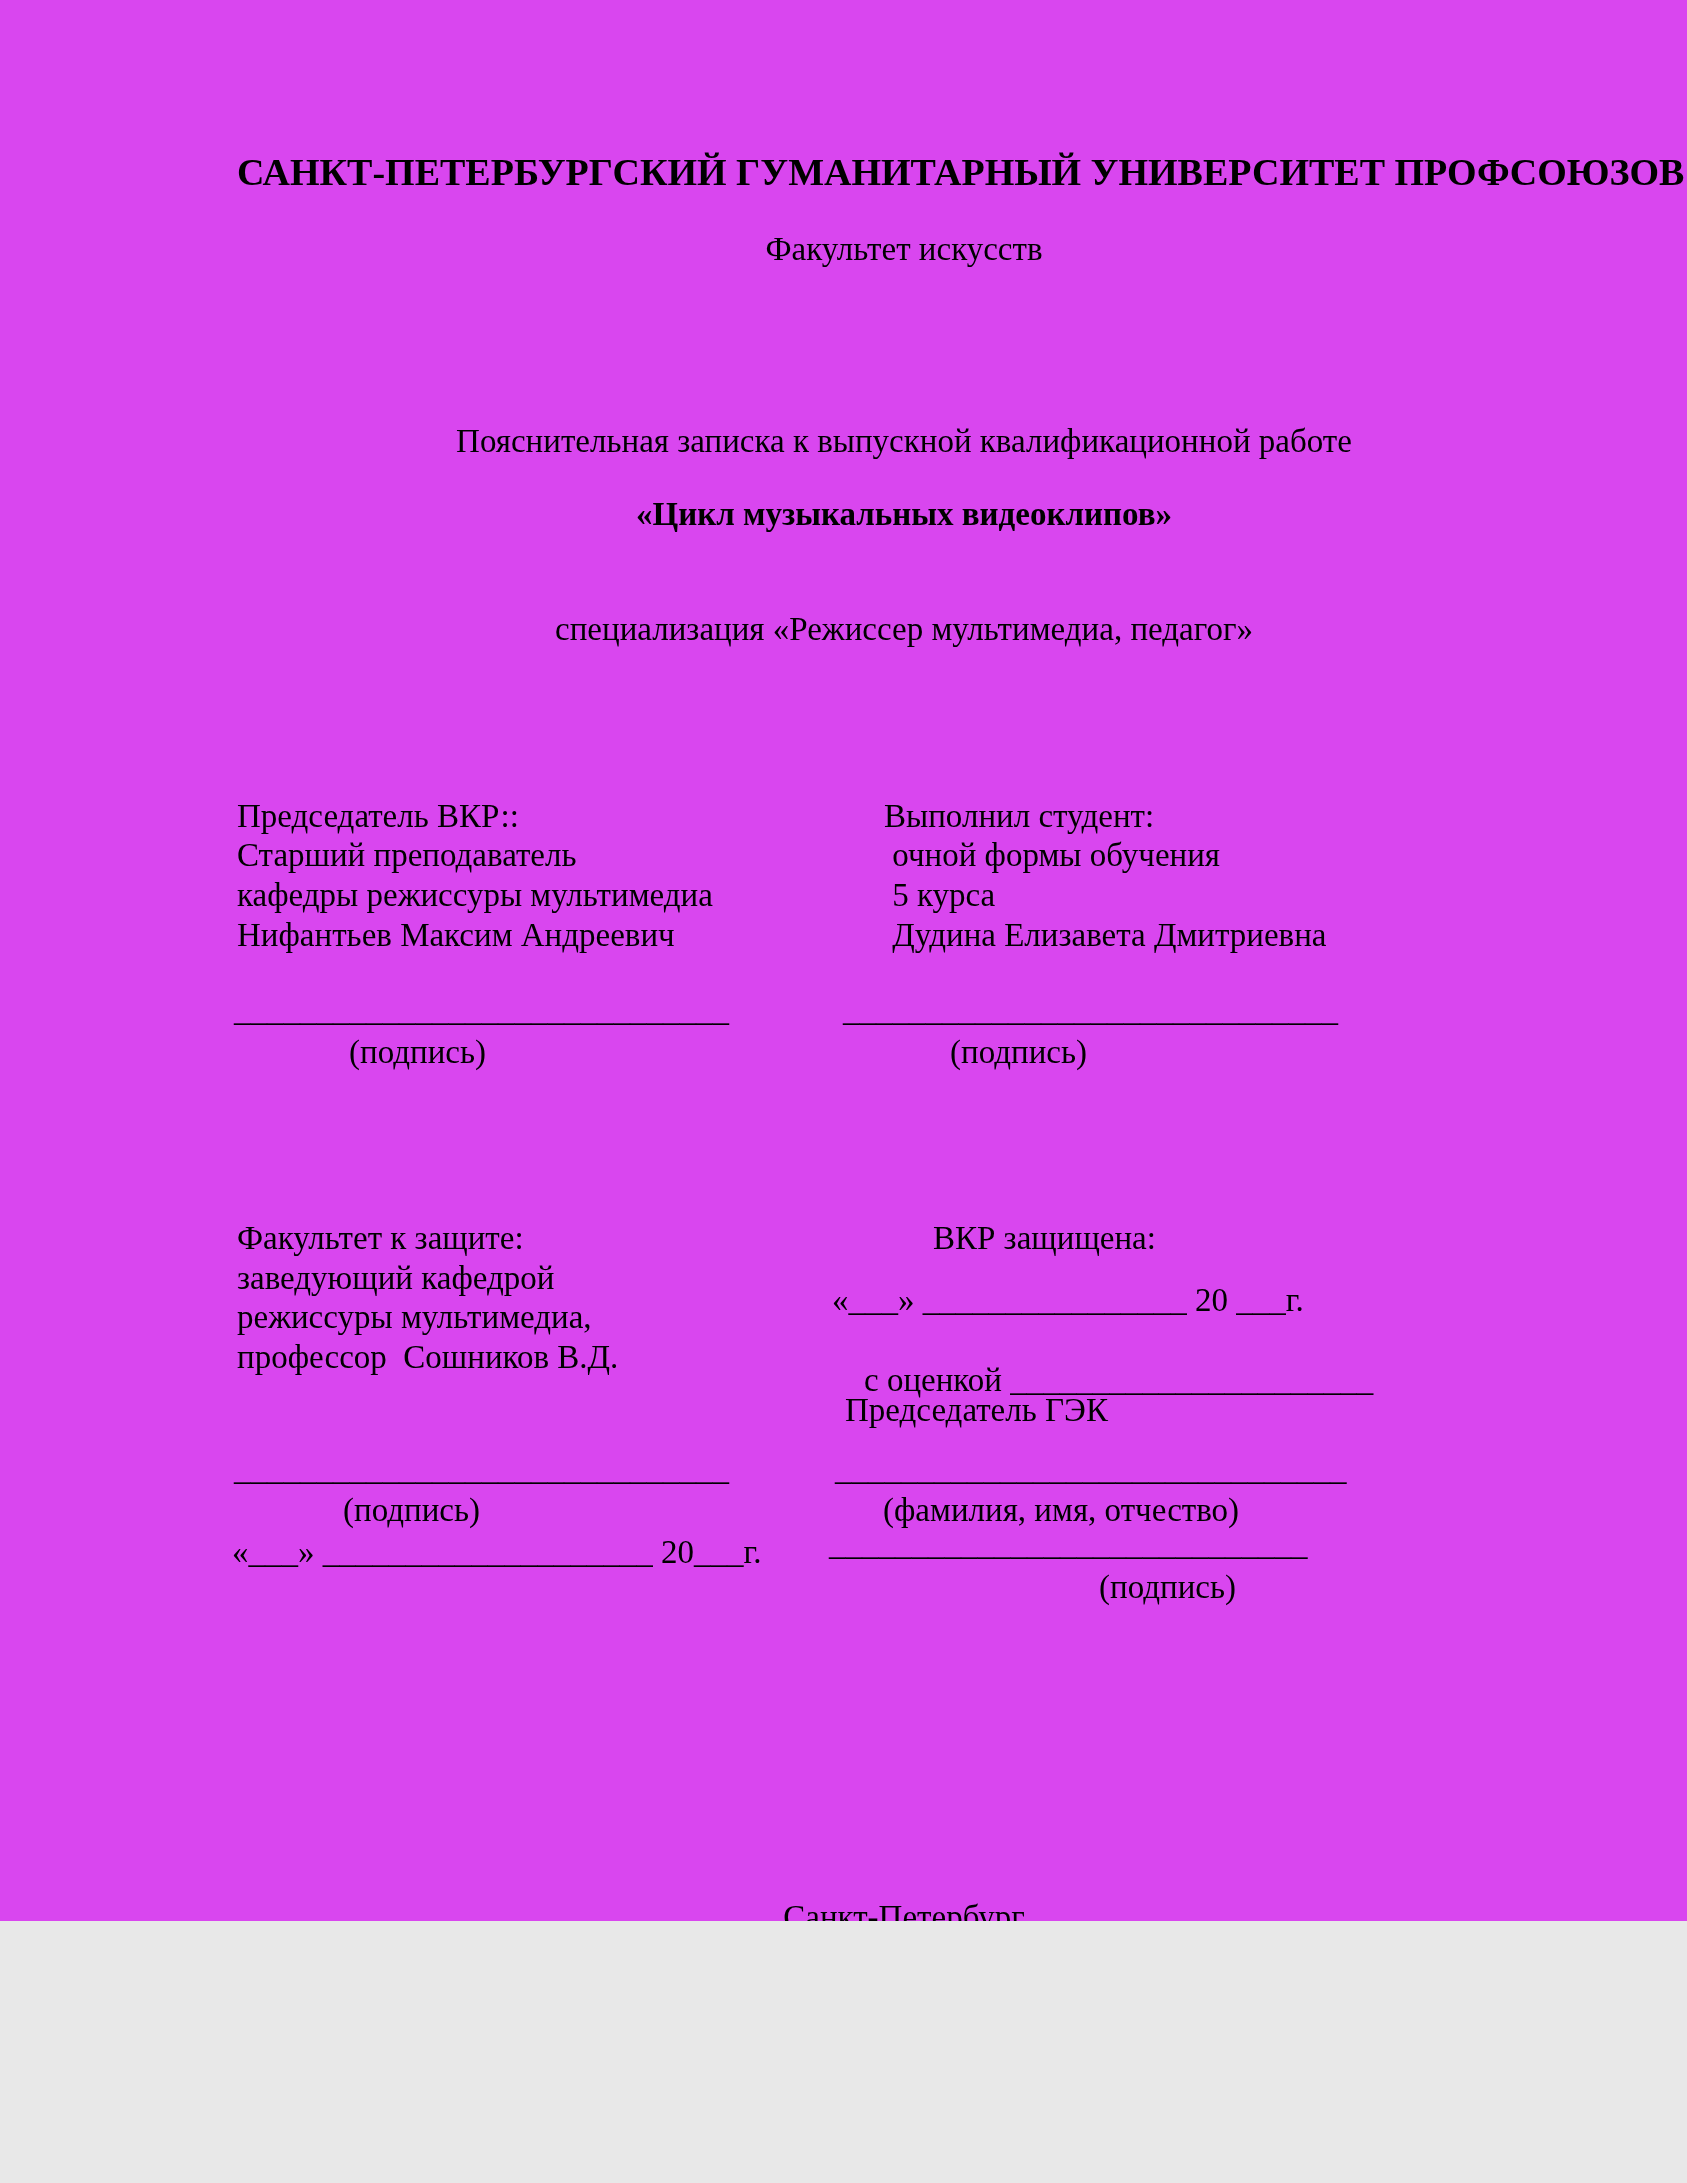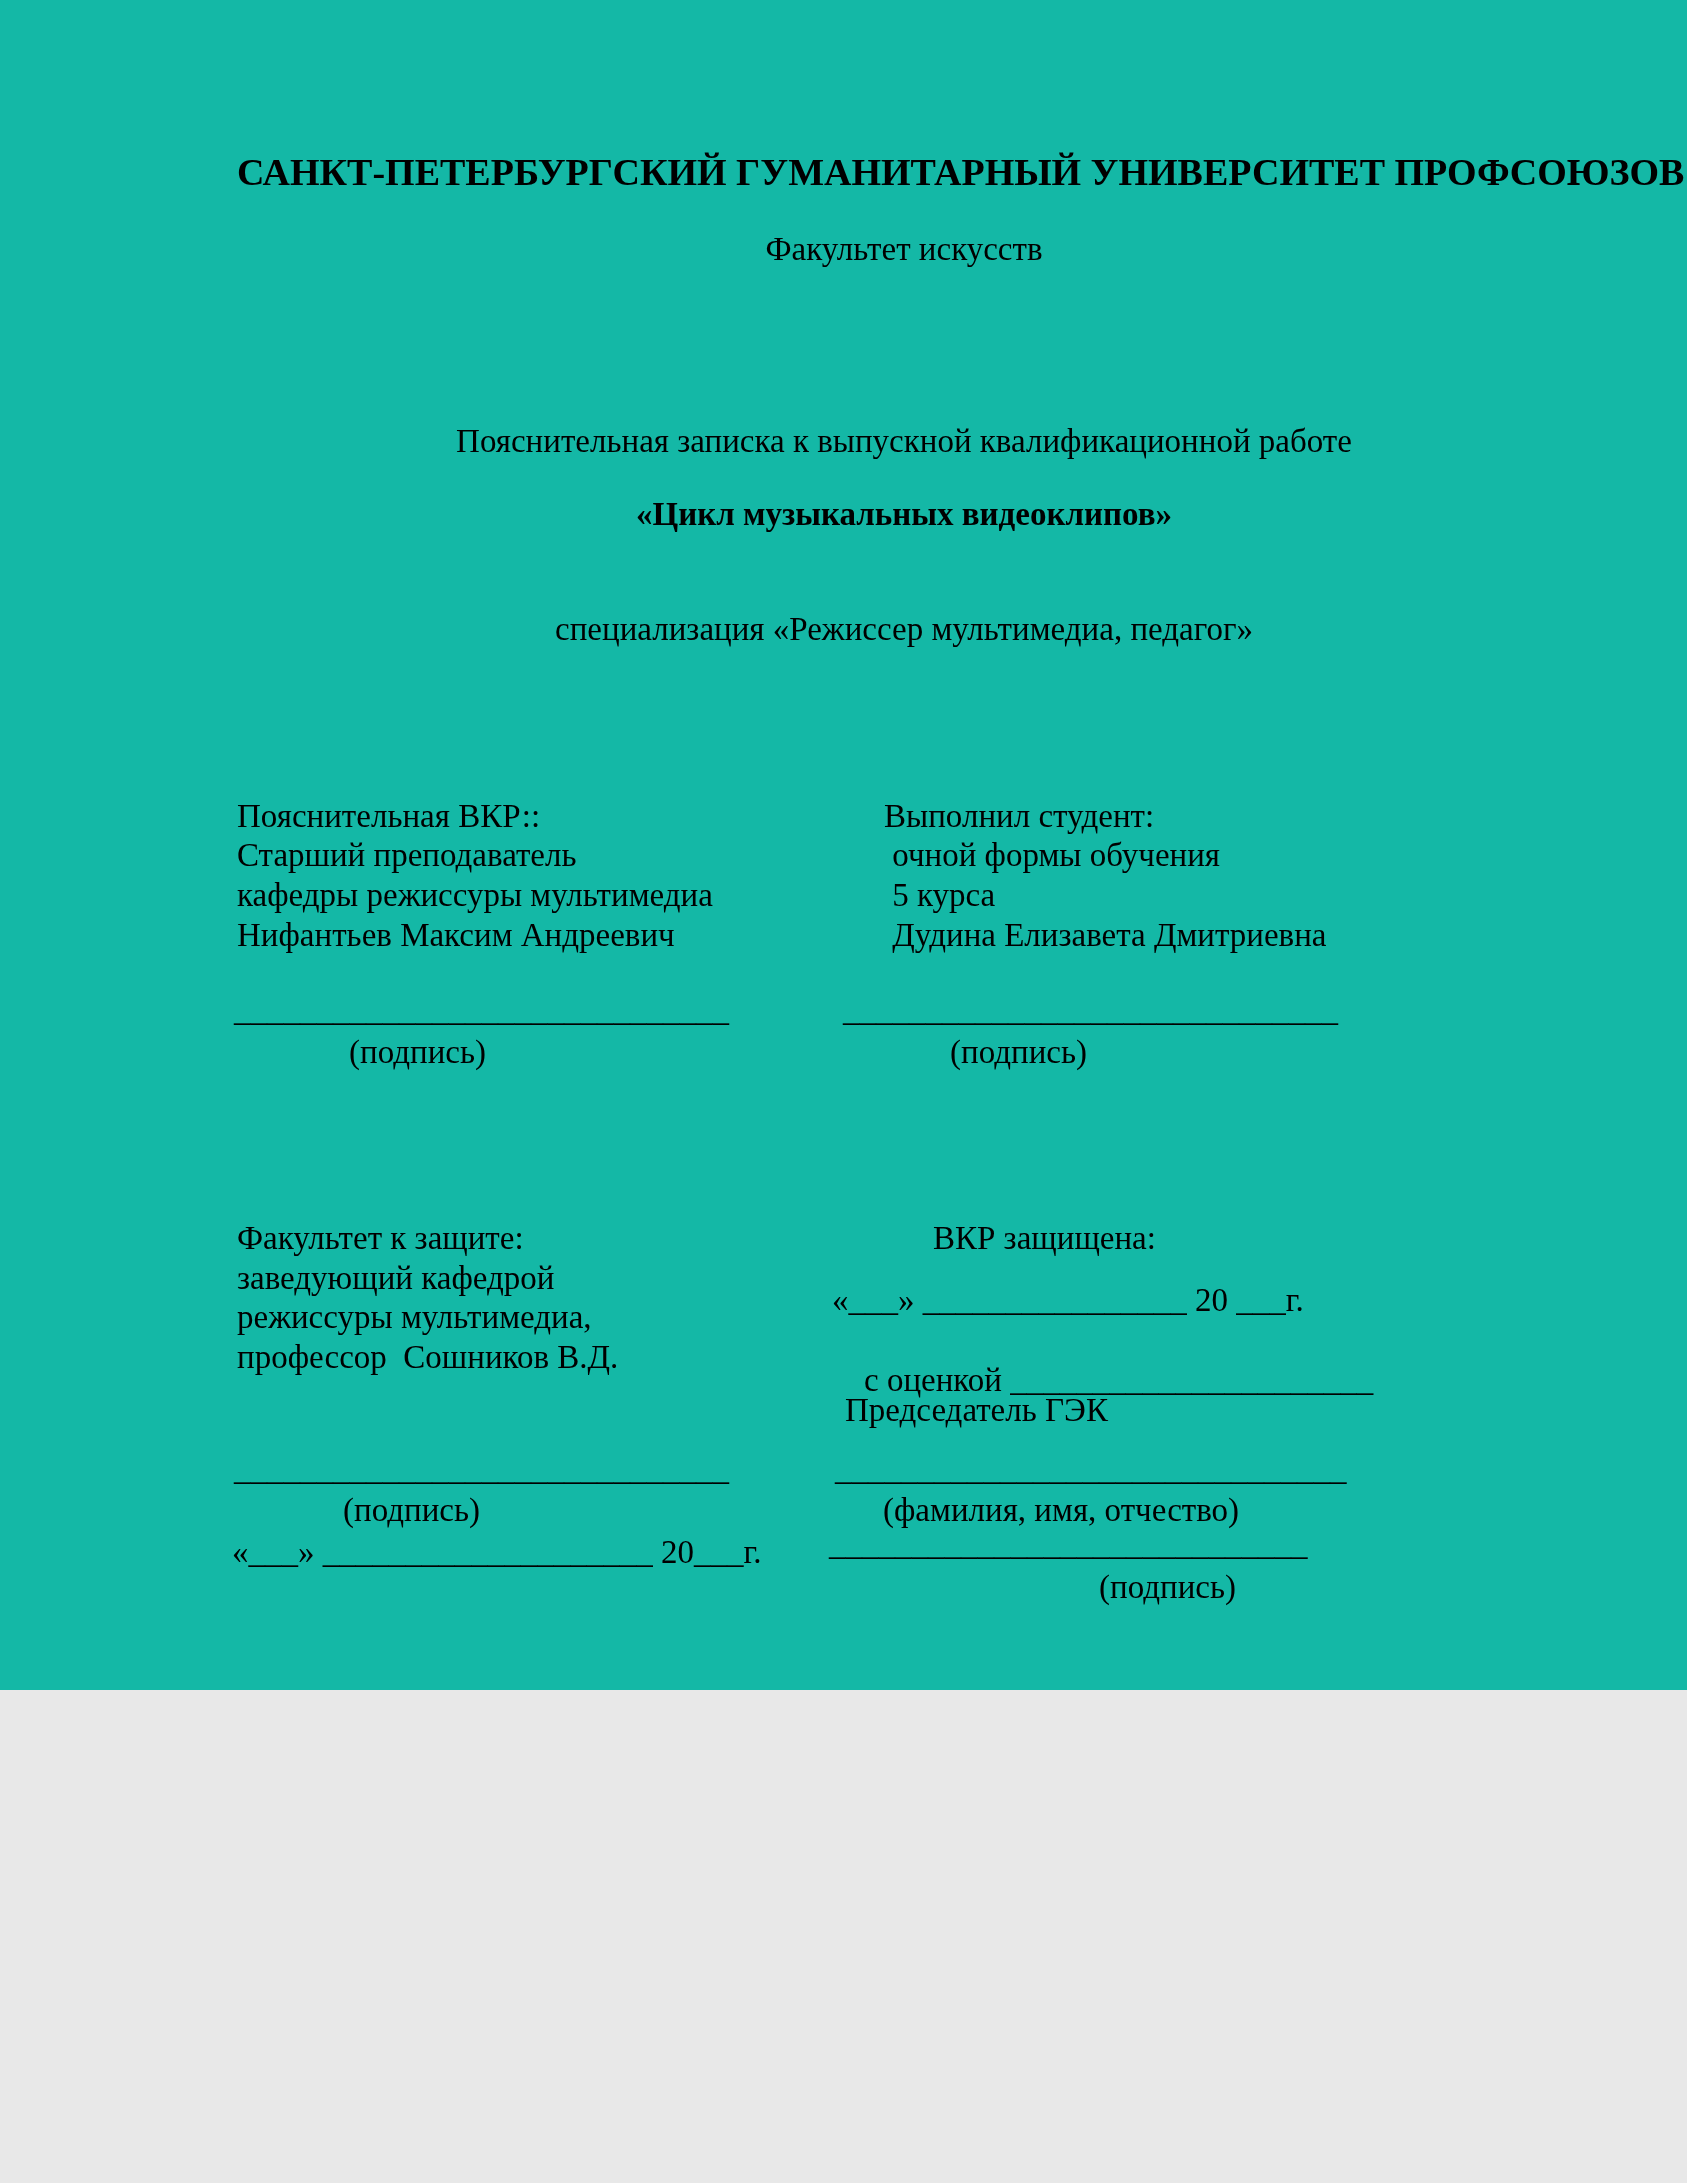--- a/index.html
+++ b/index.html
@@ -1,20 +1,20 @@
 <!DOCTYPE html>
 <html style="font-size:12.7px"><head>
 <meta charset="utf-8">
 <style>
   html, body { margin: 0; padding: 0; background: #e8e8e8; }
   .page {
     position: relative;
     width: 1687px;
-    height: 1690px;
-    background: #14b8a6;
+    height: 1921px;
+    background: #d946ef;
     font-family: "Liberation Serif", "DejaVu Serif", serif;
     color: #000000;
     overflow: hidden;
   }
   .t {
     position: absolute;
     font-size: 33px;
     line-height: 40px;
     white-space: pre;
     color: #000000;
@@ -33,21 +33,21 @@
 
 <div class="page">
 
   <div class="t c b title" style="top:149px">САНКТ-ПЕТЕРБУРГСКИЙ ГУМАНИТАРНЫЙ УНИВЕРСИТЕТ ПРОФСОЮЗОВ</div>
   <div class="t c" style="top:229px">Факультет искусств</div>
 
   <div class="t c" style="top:421px">Пояснительная записка к выпускной квалификационной работе</div>
   <div class="t c b" style="top:494px">«Цикл музыкальных видеоклипов»</div>
   <div class="t c" style="top:609px">специализация «Режиссер мультимедиа, педагог»</div>
 
-  <div class="t" style="left:237px; top:796px">Пояснительная ВКР::</div>
+  <div class="t" style="left:237px; top:796px">Председатель ВКР::</div>
   <div class="t" style="left:237px; top:835px">Старший преподаватель</div>
   <div class="t" style="left:237px; top:875px">кафедры режиссуры мультимедиа</div>
   <div class="t" style="left:237px; top:915px">Нифантьев Максим Андреевич</div>
 
   <div class="t" style="left:884px; top:796px">Выполнил студент:</div>
   <div class="t" style="left:884px; top:835px"> очной формы обучения</div>
   <div class="t" style="left:884px; top:875px"> 5 курса</div>
   <div class="t" style="left:884px; top:915px"> Дудина Елизавета Дмитриевна</div>
 
   <div class="t" style="left:234px; top:990px">______________________________</div>

